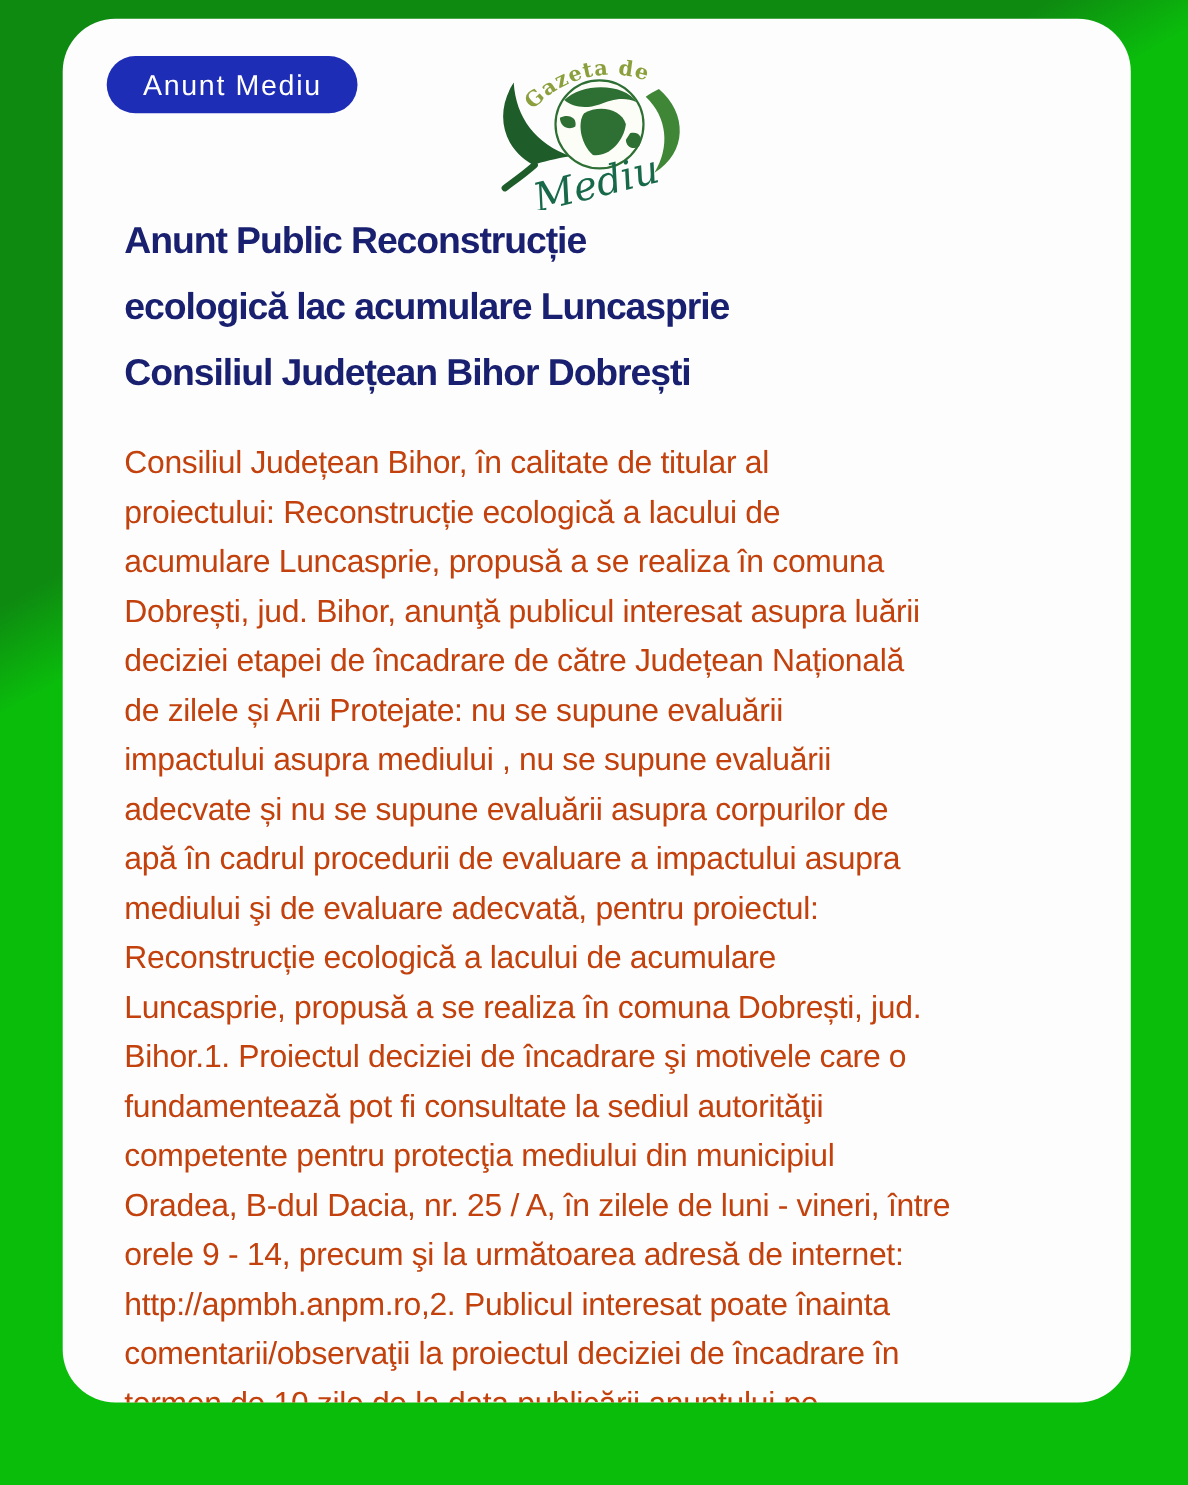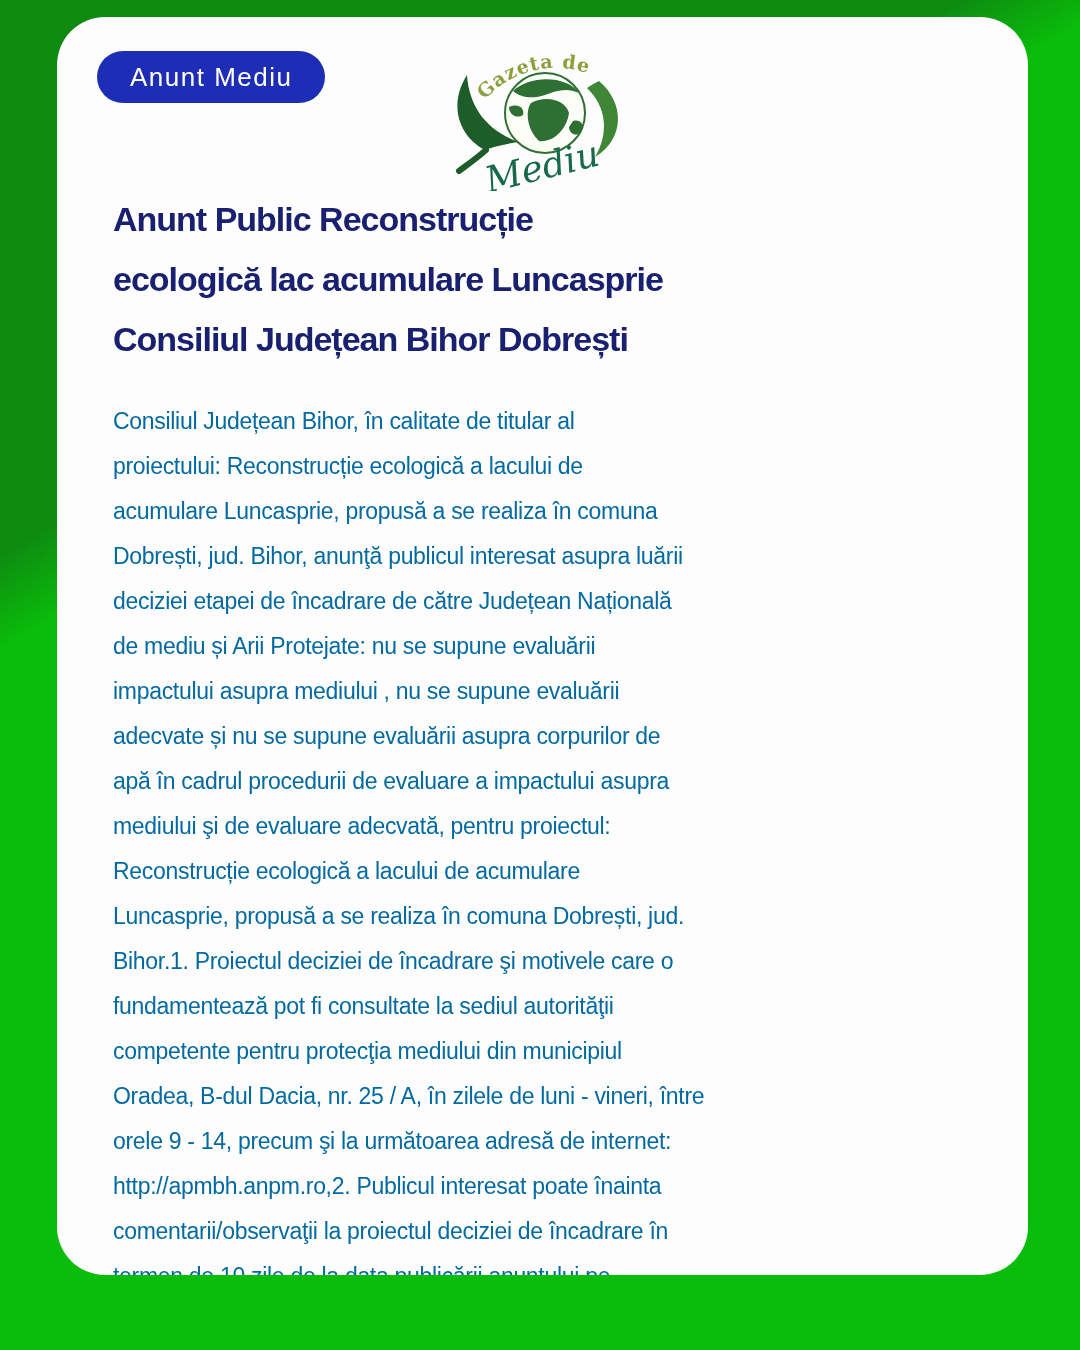--- a/index.html
+++ b/index.html
@@ -63,22 +63,22 @@
     color: #192070;
     font-size: 34px;
     line-height: 60px;
     font-weight: 700;
     letter-spacing: -1px;
   }
   .headline span { display: block; white-space: nowrap; }
   .body-text {
     position: absolute;
     left: 56px; top: 382px;
-    color: #0369a1;
-    font-size: 23px;
+    color: #c2410c;
+    font-size: 29px;
     line-height: 45px;
     letter-spacing: -0.3px;
     font-weight: 400;
   }
   .body-text div { white-space: nowrap; }
 </style>
 </head>
 <body>
 
 <div class="bg">
@@ -117,21 +117,21 @@
       <span>ecologică lac acumulare Luncasprie</span>
       <span>Consiliul Județean Bihor Dobrești</span>
     </h1>
 
     <div class="body-text">
       <div>Consiliul Județean Bihor, în calitate de titular al</div>
       <div>proiectului: Reconstrucție ecologică a lacului de</div>
       <div>acumulare Luncasprie, propusă a se realiza în comuna</div>
       <div>Dobrești, jud. Bihor, anunţă publicul interesat asupra luării</div>
       <div>deciziei etapei de încadrare de către Județean Națională</div>
-      <div>de mediu și Arii Protejate: nu se supune evaluării</div>
+      <div>de zilele și Arii Protejate: nu se supune evaluării</div>
       <div>impactului asupra mediului , nu se supune evaluării</div>
       <div>adecvate și nu se supune evaluării asupra corpurilor de</div>
       <div>apă în cadrul procedurii de evaluare a impactului asupra</div>
       <div>mediului şi de evaluare adecvată, pentru proiectul:</div>
       <div>Reconstrucție ecologică a lacului de acumulare</div>
       <div>Luncasprie, propusă a se realiza în comuna Dobrești, jud.</div>
       <div>Bihor.1. Proiectul deciziei de încadrare şi motivele care o</div>
       <div>fundamentează pot fi consultate la sediul autorităţii</div>
       <div>competente pentru protecţia mediului din municipiul</div>
       <div>Oradea, B-dul Dacia, nr. 25 / A, în zilele de luni - vineri, între</div>

